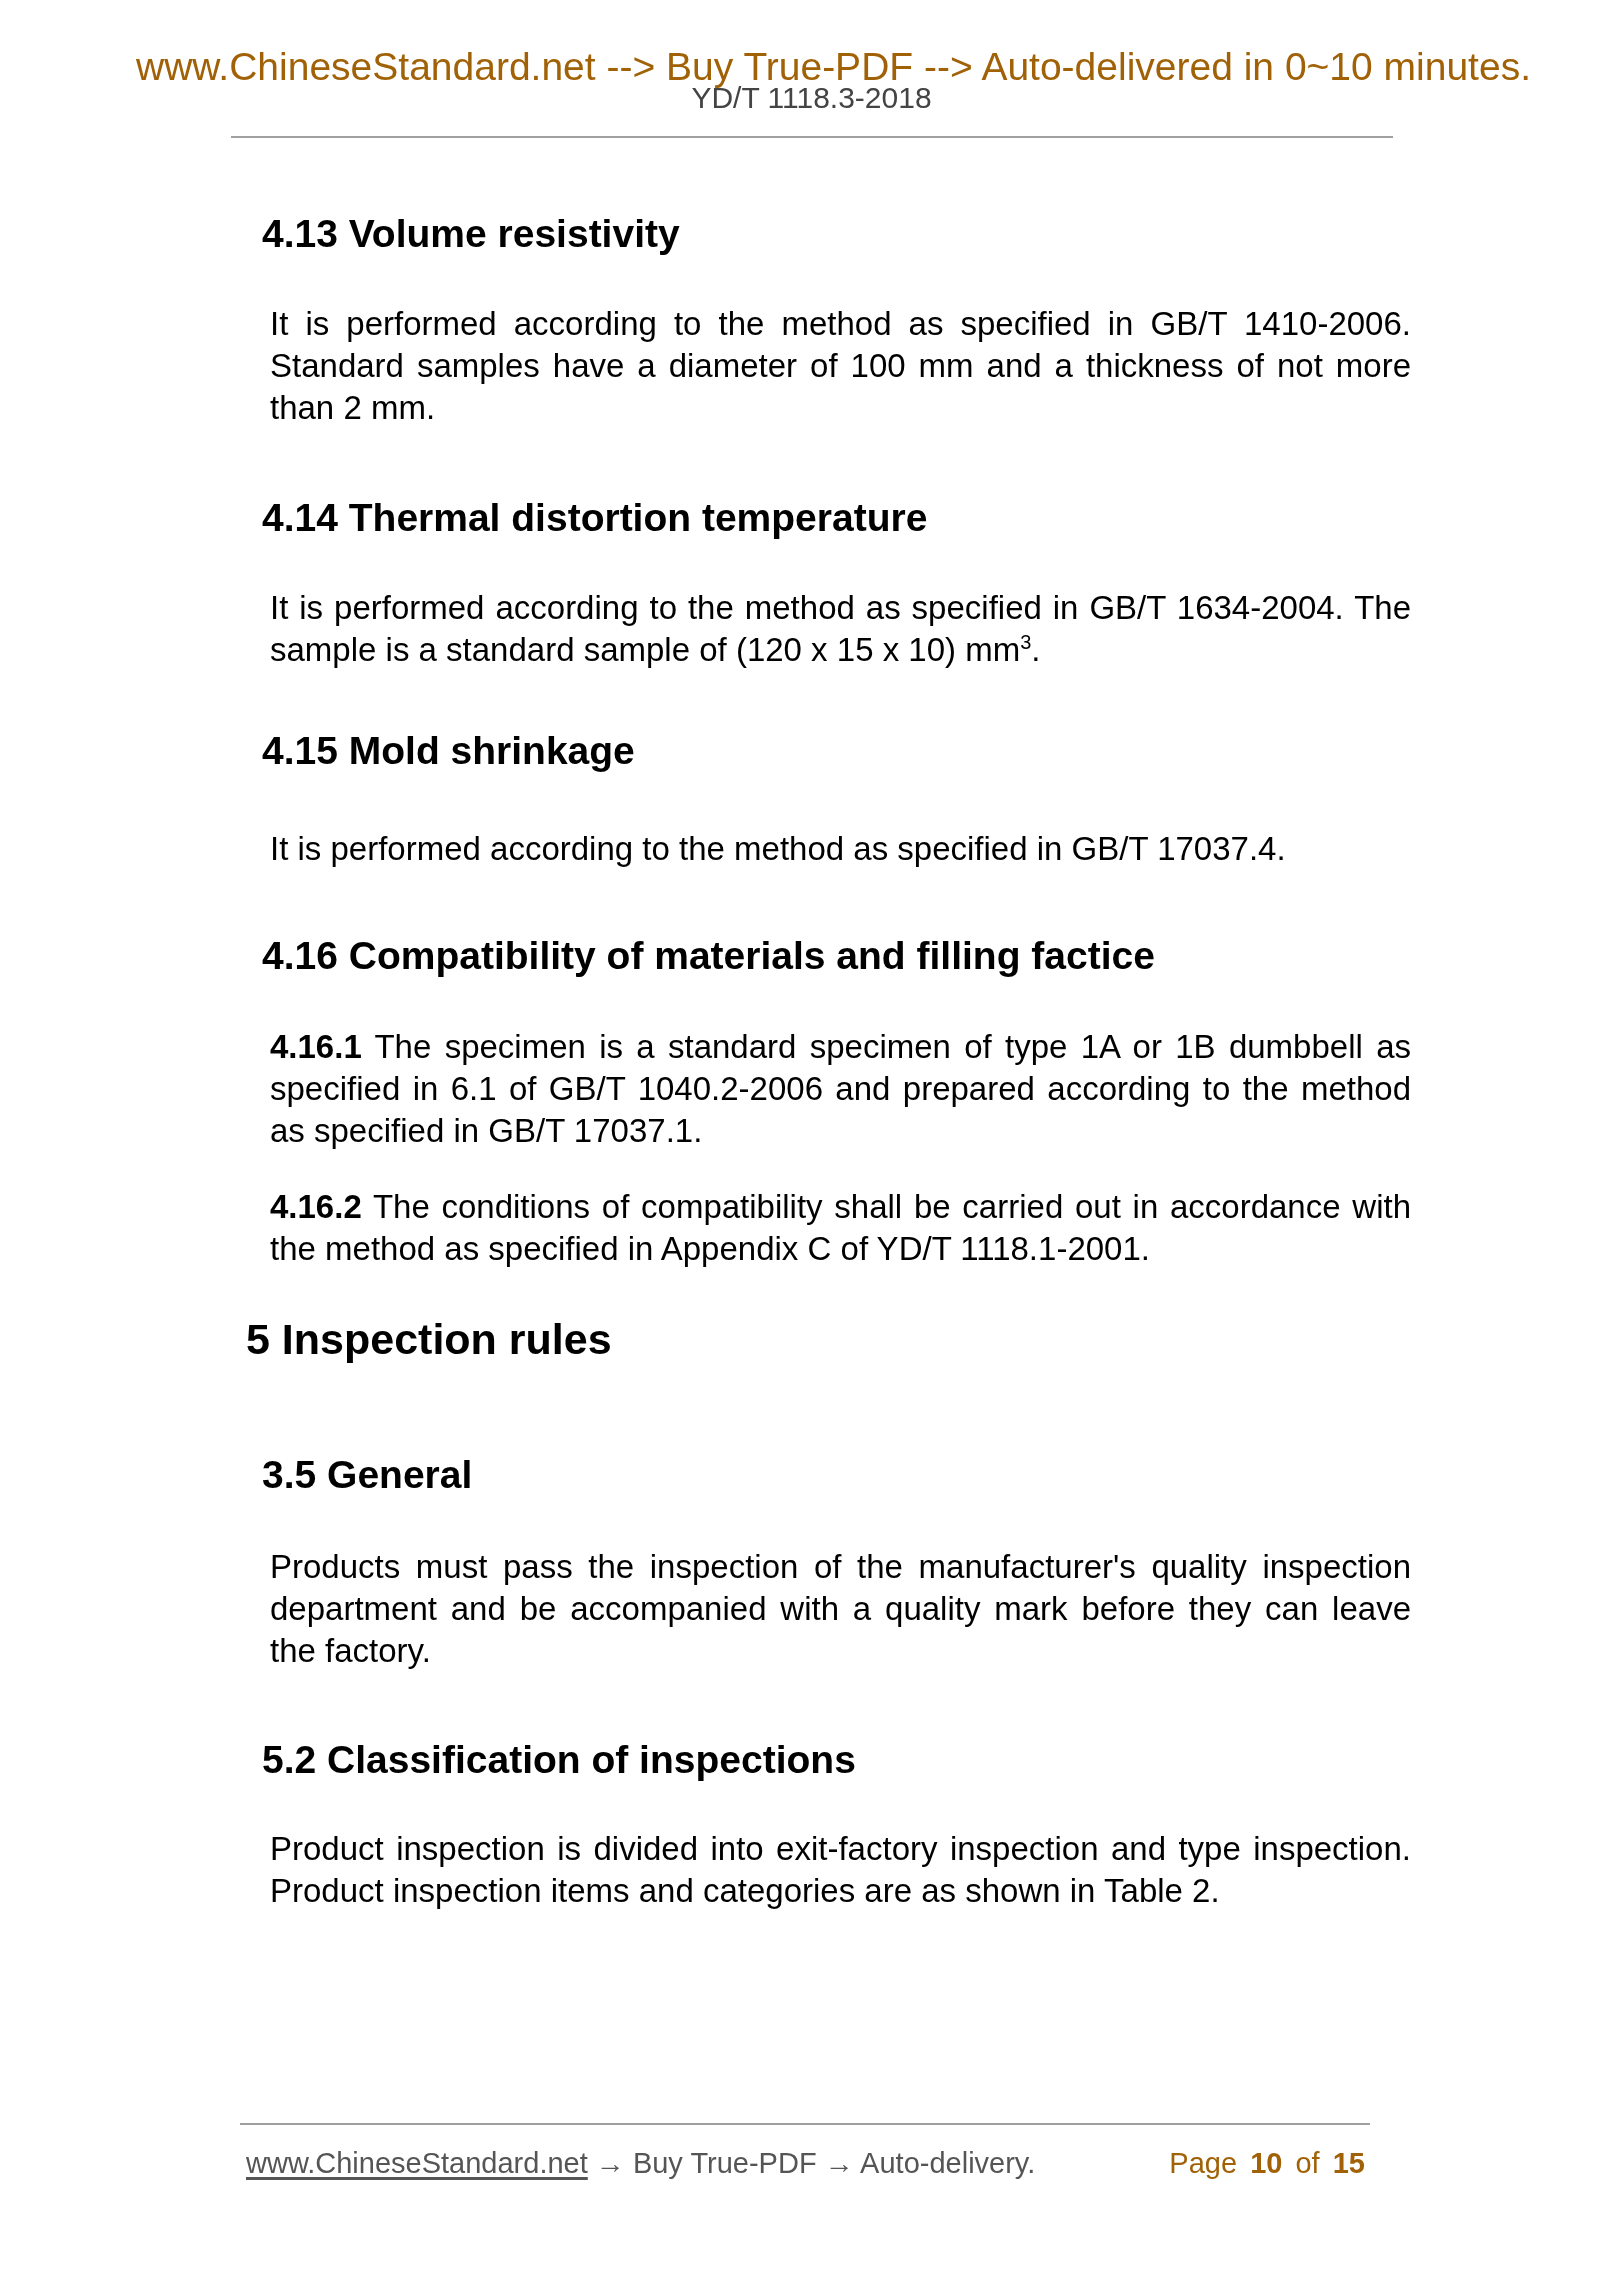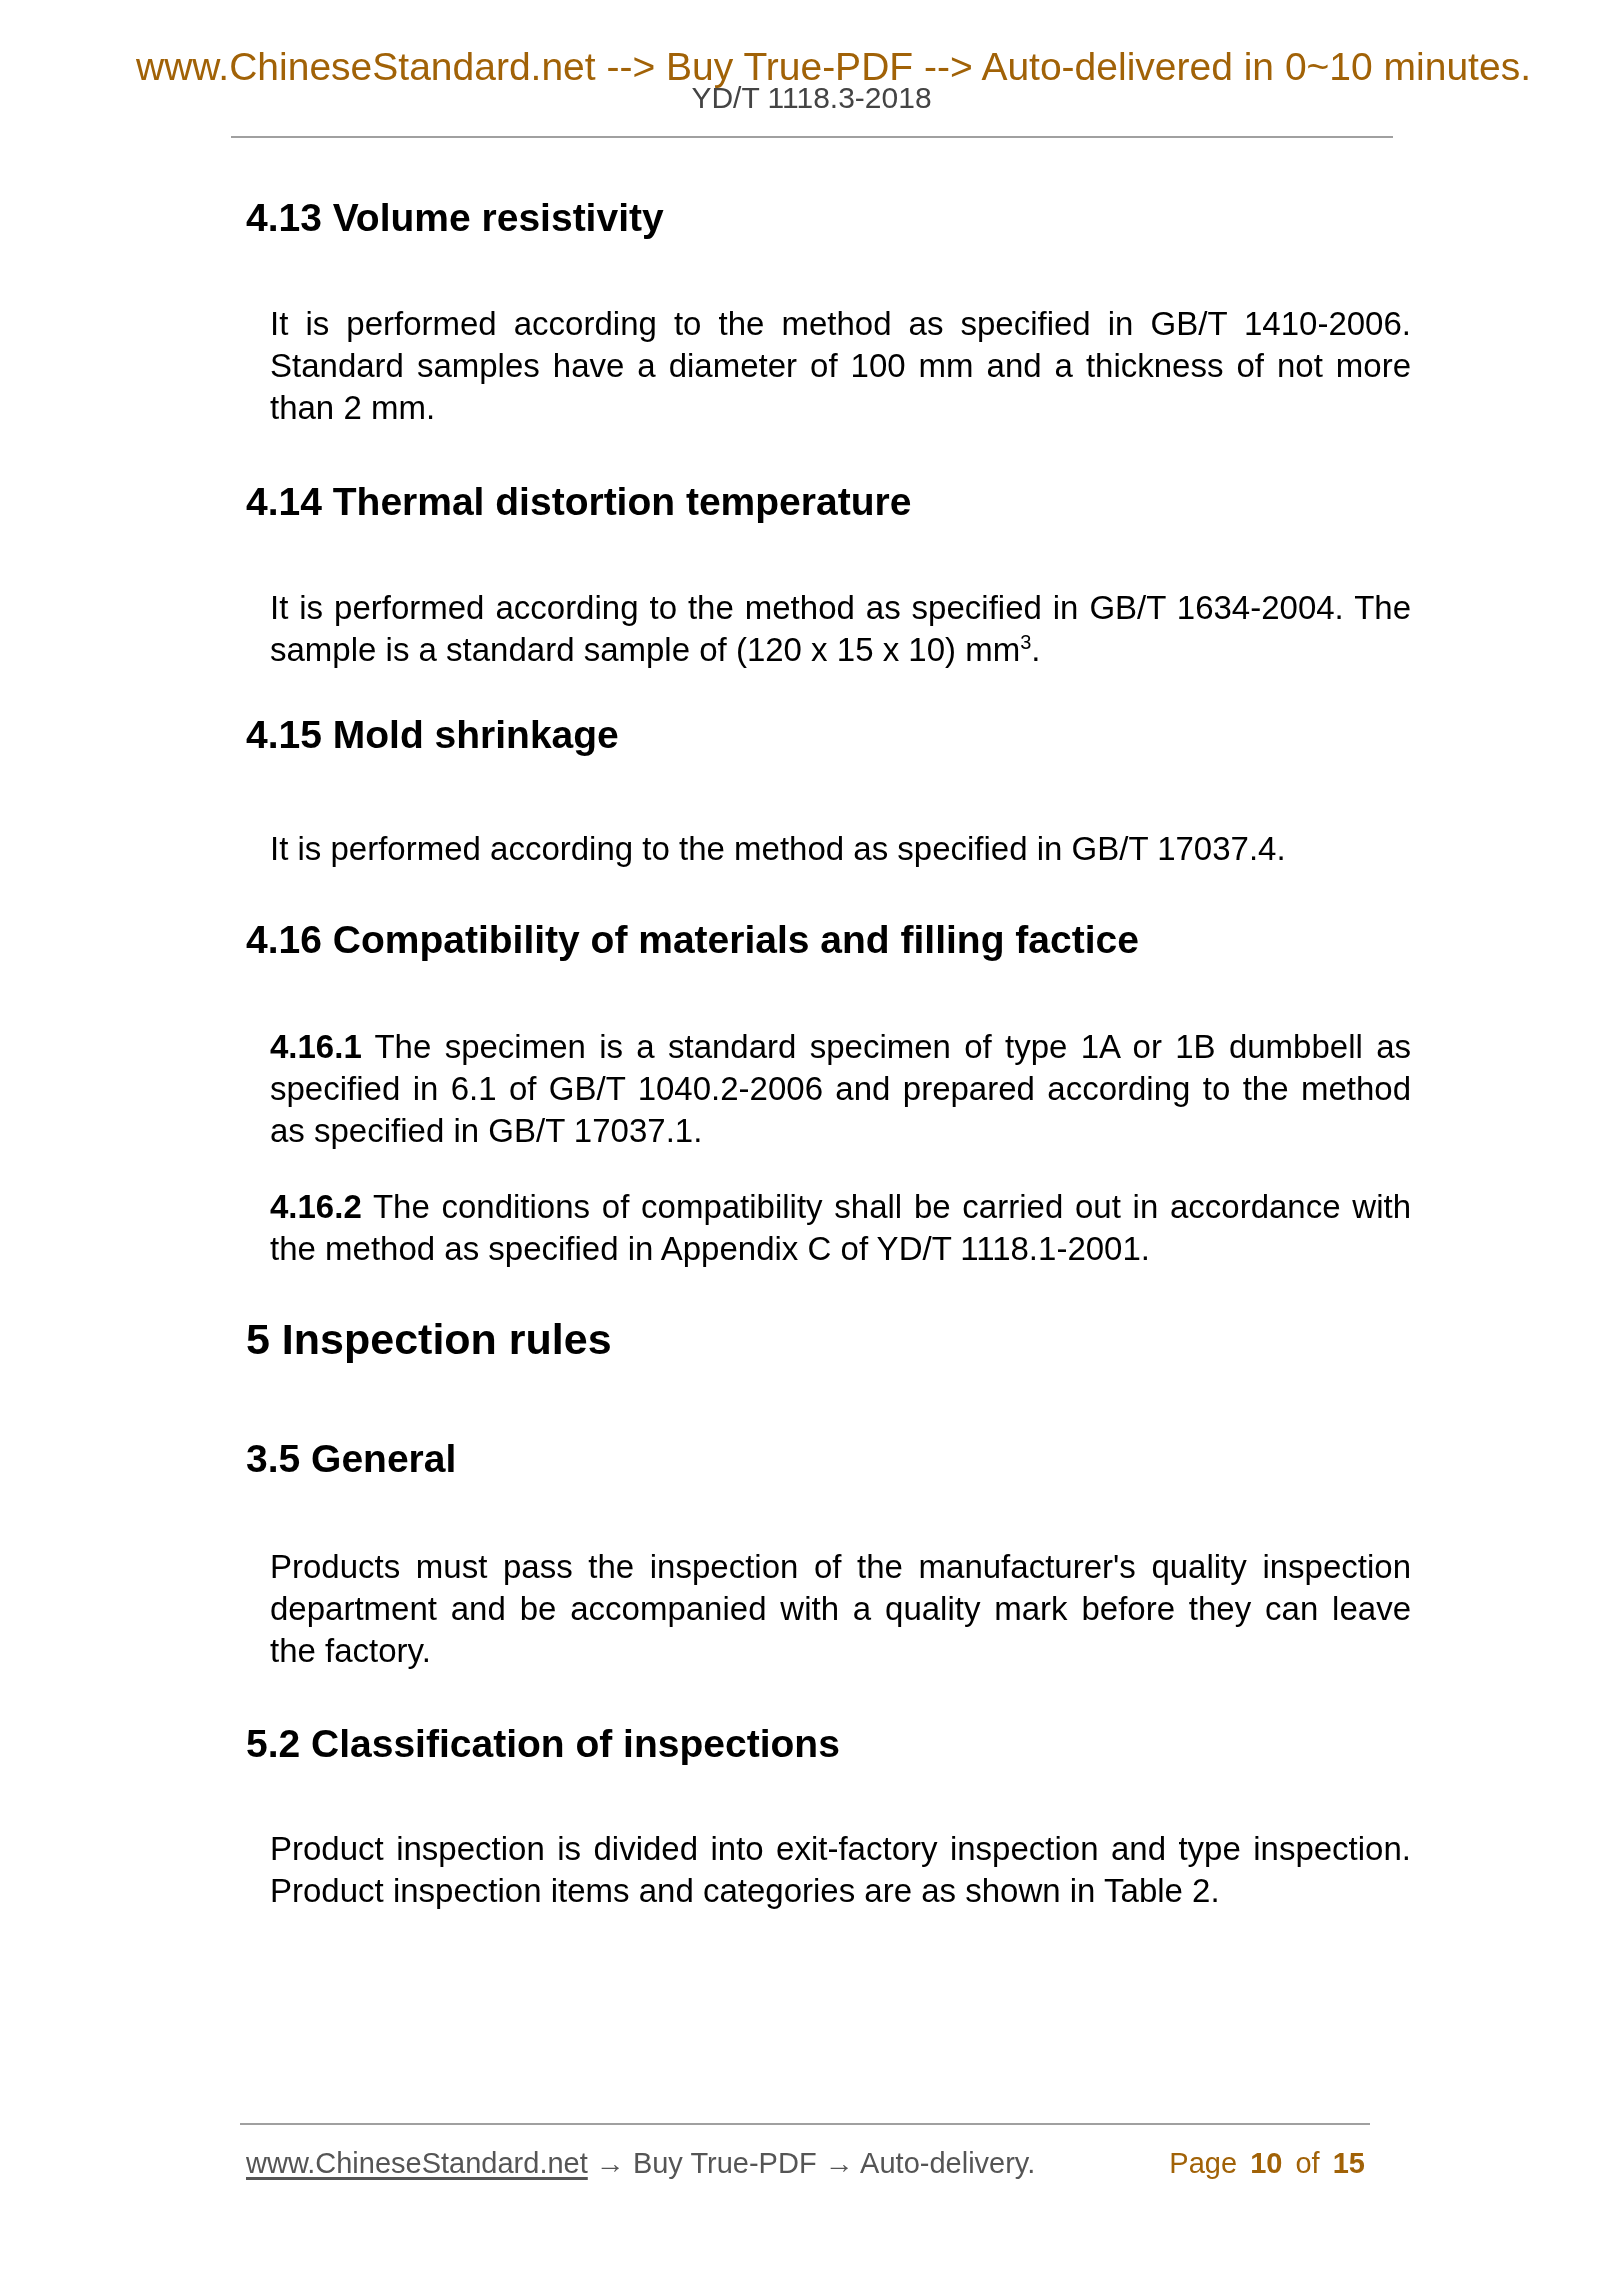--- a/index.html
+++ b/index.html
@@ -35,21 +35,21 @@
   .hdr-rule {
     left: 231px; width: 1162px; top: 136px;
     height: 1.7px; background: #a0a0a0;
   }
 
   .h2 {
     left: 246px;
     font-size: 39px; line-height: 47px;
     font-weight: bold;
     white-space: nowrap;
-    margin: 0;
+    margin: 16px;
   }
   .h1 {
     left: 246px;
     font-size: 43px; line-height: 50px;
     font-weight: bold;
     white-space: nowrap;
     margin: 0;
     text-align: right;
   }
   .p {

